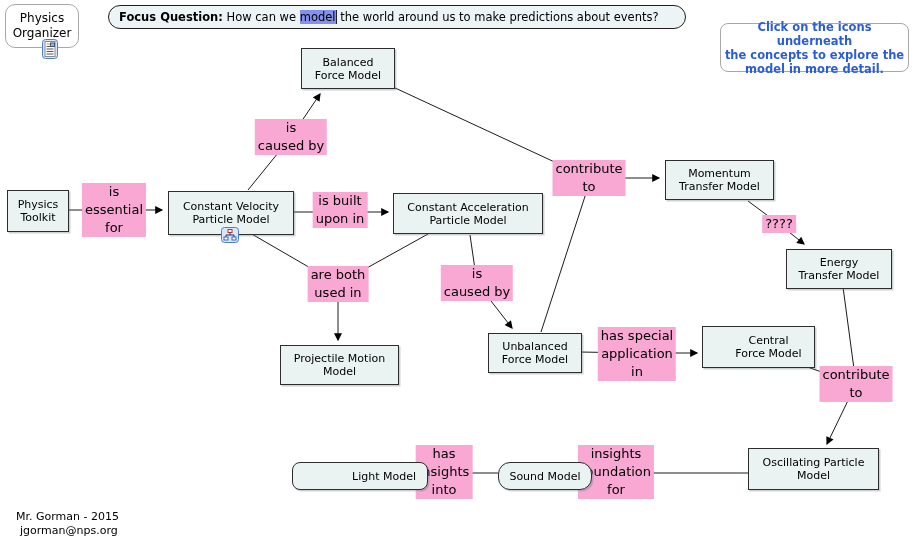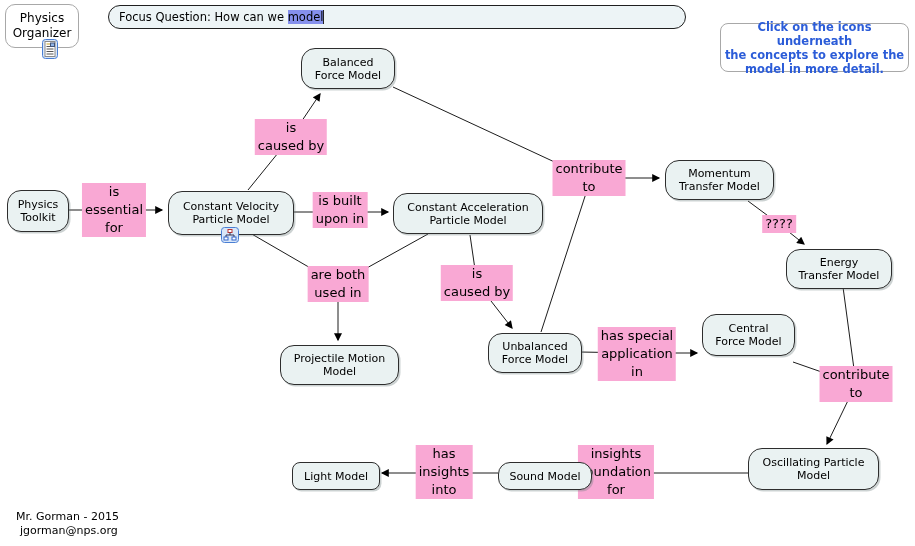--- a/index.html
+++ b/index.html
@@ -9,21 +9,21 @@
     font-family:"DejaVu Sans","Liberation Sans",sans-serif;
     color:#000;
   }
   .wires{position:absolute;left:0;top:0;z-index:1;}
   .wires line{stroke:#1c1c1c;stroke-width:1;}
 
   .node{
     position:absolute;z-index:3;
     display:flex;align-items:center;justify-content:center;
     text-align:center;white-space:pre-line;
-    background:#eaf2f2;border:1px solid #2d2d2d;border-radius:14px;
+    background:#eaf2f2;border:1px solid #2d2d2d;border-radius:0;
     font-size:11px;line-height:13px;
     box-shadow:1.5px 1.5px 0 rgba(110,125,125,0.35);
   }
   .link-label{
     position:absolute;z-index:2;transform:translate(-50%,-50%);
     text-align:center;white-space:pre-line;background:#f9a8d4;
     font-size:13px;line-height:18px;padding:0 3px;
   }
   .organizer{
     position:absolute;left:5px;top:4px;width:72px;height:42px;z-index:3;
@@ -31,21 +31,21 @@
     white-space:pre-line;background:#ffffff;border:1px solid #a8a8a8;border-radius:10px;
     font-size:12px;line-height:15px;
   }
   .node-icon{position:absolute;z-index:4;cursor:pointer;}
   .focus{
     position:absolute;left:108px;top:5px;width:578px;height:24px;z-index:3;
     display:flex;align-items:center;box-sizing:border-box;padding:0 10px;
     background:#edf4f6;border:1px solid #1f1f1f;border-radius:12px;
     font-size:11.5px;white-space:pre;
   }
-  .focus .fq-prefix{font-weight:normal;}
+  .focus .fq-prefix{font-weight:bold;}
   .focus .fq-highlight{background:#8590ec;border-right:1px solid #222;}
   .note{
     position:absolute;left:720px;top:3px;width:189px;height:49px;z-index:3;
     display:flex;align-items:center;justify-content:center;text-align:center;
     white-space:pre-line;box-sizing:border-box;
     background:#ffffff;border:1px solid #a8a8a8;border-radius:8px;
     color:#2b5cd8;font-weight:bold;font-size:11.5px;line-height:14px;margin-top:20px;
   }
   .credits{position:absolute;left:16px;top:510px;z-index:3;font-size:11px;line-height:14px;}
   .credits div:nth-child(2){padding-left:4px;}
@@ -103,21 +103,21 @@
     <rect x="8.5" y="4" width="4" height="3.5" fill="#8fb4e8" stroke="#445577"></rect>
     <line x1="4.5" y1="5" x2="8" y2="5" stroke="#c9a227"></line>
     <line x1="4.5" y1="7.5" x2="8" y2="7.5" stroke="#555555"></line>
     <line x1="4.5" y1="10" x2="11.5" y2="10" stroke="#555555"></line>
     <line x1="4.5" y1="12.5" x2="11.5" y2="12.5" stroke="#555555"></line>
     <line x1="4.5" y1="15" x2="11.5" y2="15" stroke="#555555"></line>
   </svg>
 </span>
 
 <div class="focus">
-  <span class="fq-prefix">Focus Question:</span><span> How can we </span><span class="fq-highlight">model</span>
+  <span class="fq-prefix">Focus Question:</span><span> How can we </span><span class="fq-highlight">model</span><span> the world around us to make predictions about events?</span>
 </div>
 
 <div class="note">Click on the icons underneath
 the concepts to explore the
 model in more detail.</div>
 
 <div class="node" style="left:301px;top:48px;width:92px;height:39px;">Balanced
 Force Model</div>
 <div class="node" style="left:7px;top:190px;width:60px;height:40px;">Physics
 Toolkit</div>
@@ -126,26 +126,26 @@
 <div class="node" style="left:393px;top:193px;width:148px;height:39px;">Constant Acceleration
 Particle Model</div>
 <div class="node" style="left:665px;top:160px;width:107px;height:38px;">Momentum
 Transfer Model</div>
 <div class="node" style="left:786px;top:249px;width:104px;height:38px;">Energy
 Transfer Model</div>
 <div class="node" style="left:280px;top:345px;width:117px;height:38px;">Projectile Motion
 Model</div>
 <div class="node" style="left:488px;top:333px;width:92px;height:38px;">Unbalanced
 Force Model</div>
-<div class="node" style="left:702px;top:314px;width:91px;height:40px;">Central
+<div class="node" style="left:702px;top:326px;width:91px;height:40px;padding-left:20px;">Central
 Force Model</div>
 <div class="node" style="left:748px;top:448px;width:129px;height:40px;">Oscillating Particle
 Model</div>
 <div class="node" style="left:498px;top:462px;width:92px;height:26px;border-radius:12px;">Sound Model</div>
-<div class="node" style="left:292px;top:462px;width:86px;height:26px;border-radius:8px;">Light Model</div>
+<div class="node" style="left:292px;top:462px;width:86px;height:26px;border-radius:8px;padding-left:48px;">Light Model</div>
 
 <span class="node-icon" style="left:221px;top:227px;">
   <svg width="18" height="16" viewBox="0 0 18 16">
     <rect x="0.5" y="0.5" width="17" height="15" rx="3" fill="#d8e6f8" stroke="#4a7fd4"></rect>
     <rect x="7" y="2.5" width="4" height="3" fill="#ffffff" stroke="#bb3333"></rect>
     <line x1="9" y1="5.5" x2="9" y2="8" stroke="#333355"></line>
     <line x1="5" y1="8" x2="13" y2="8" stroke="#333355"></line>
     <line x1="5" y1="8" x2="5" y2="10" stroke="#333355"></line>
     <line x1="13" y1="8" x2="13" y2="10" stroke="#333355"></line>
     <rect x="3" y="10" width="4" height="3" fill="#ffffff" stroke="#3366cc"></rect>

